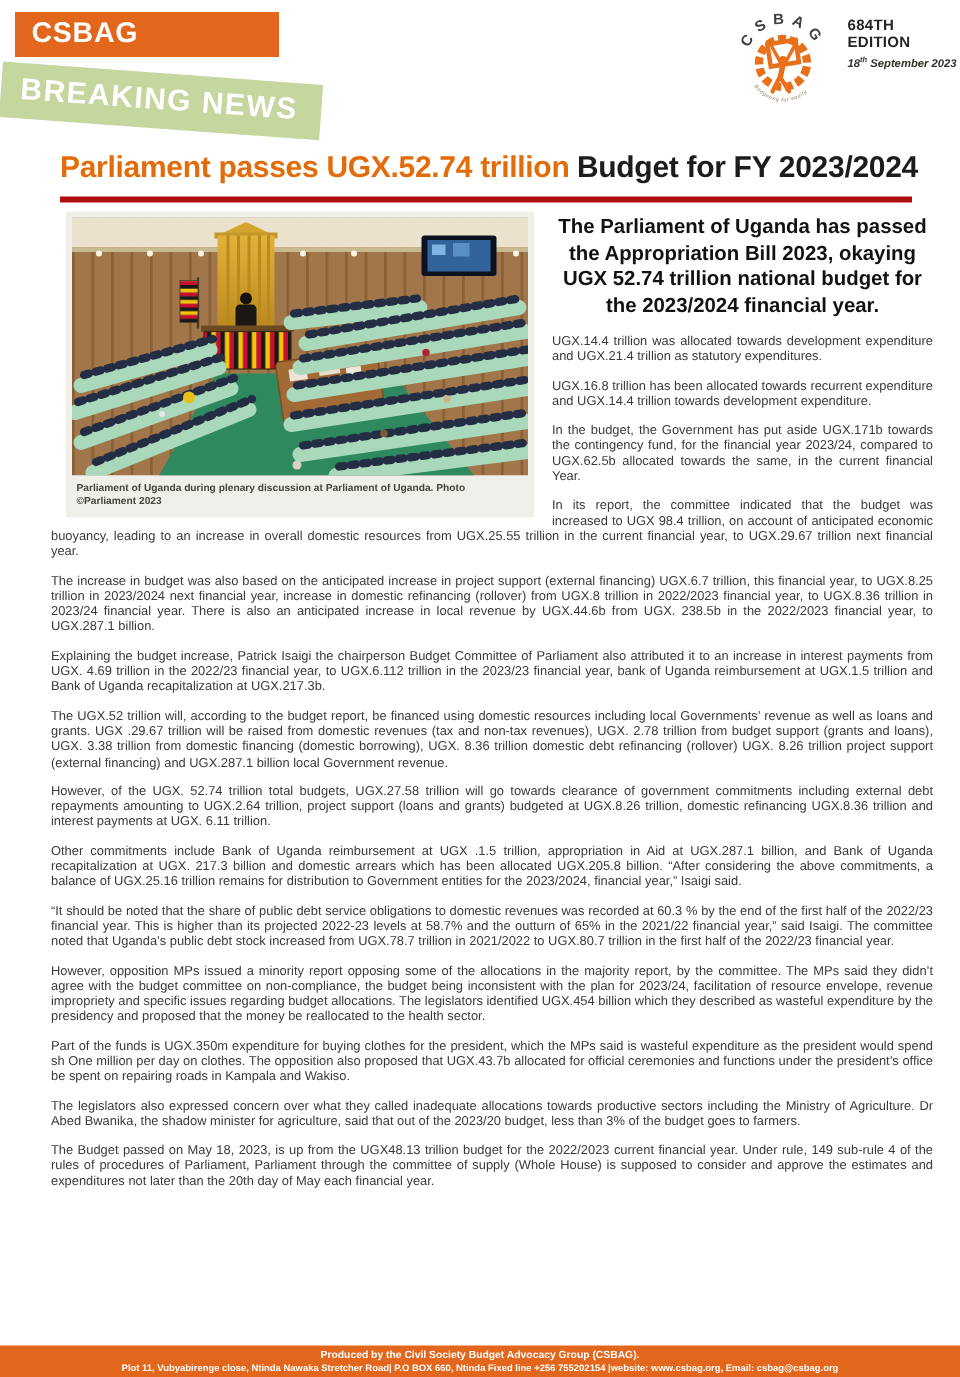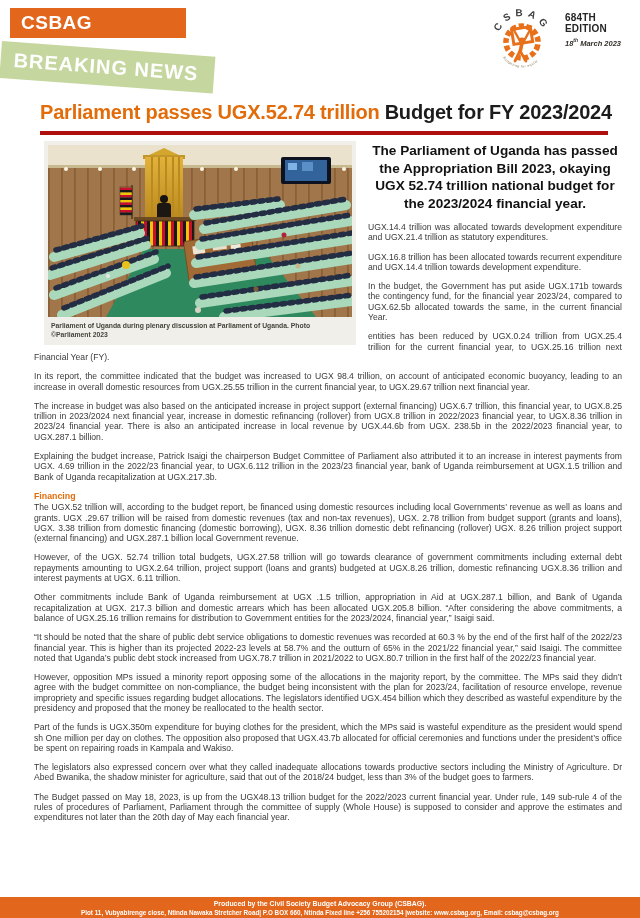--- a/index.html
+++ b/index.html
@@ -69,21 +69,21 @@
     <path d="M32,40 C31,44 31,46 30,49" stroke-width="3.6"></path>
     <path d="M30,48 L25,58 M30,48 L36,58" stroke-width="2.8"></path>
   </g>
   <circle cx="32" cy="37.5" r="3.1" fill="#E8701A"></circle>
   <text font-size="3.4" fill="#8a7a52" letter-spacing=".5" font-style="italic">
     <textPath href="#tagArc" startOffset="4">Budgeting for equity</textPath>
   </text>
 </svg>
 
 <div class="edition">684TH EDITION</div>
-<div class="pub-date"><span>18</span><sup>th</sup><span> March 2023</span></div>
+<div class="pub-date"><span>18</span><sup>th</sup><span> September 2023</span></div>
 
 <h1 class="title">
   <span class="hl">Parliament passes UGX.52.74 trillion</span><span>Budget for FY 2023/2024</span>
 </h1>
 <div class="rule"></div>
 
 <div class="article">
 
   <div class="photo-block">
     <svg width="304" height="172" viewBox="0 0 304 172" role="img">
@@ -176,35 +176,33 @@
       <circle cx="150" cy="165" r="3" fill="#D8D2C2"></circle>
     </svg>
     <div class="caption">Parliament of Uganda during plenary discussion at Parliament of Uganda. Photo ©Parliament 2023</div>
   </div>
 
   <h2 class="lead-heading">The Parliament of Uganda has passed the Appropriation Bill 2023, okaying UGX 52.74 trillion national budget for the 2023/2024 financial year.</h2>
   <p>UGX.14.4 trillion was allocated towards development expenditure and UGX.21.4 trillion as statutory expenditures.</p>
   <p>UGX.16.8 trillion has been allocated towards recurrent expenditure and UGX.14.4 trillion towards development expenditure.</p>
   <p>In the budget, the Government has put aside UGX.171b towards the contingency fund, for the financial year 2023/24, compared to UGX.62.5b allocated towards the same, in the current financial Year.</p>
 
-  <p>entities has been reduced by UGX.0.24 trillion from UGX.25.4 trillion for the current financial year, to UGX.25.16 trillion next Financial Year (FY).</p>
   <p>In its report, the committee indicated that the budget was increased to UGX 98.4 trillion, on account of anticipated economic buoyancy, leading to an increase in overall domestic resources from UGX.25.55 trillion in the current financial year, to UGX.29.67 trillion next financial year.</p>
   <p>The increase in budget was also based on the anticipated increase in project support (external financing) UGX.6.7 trillion, this financial year, to UGX.8.25 trillion in 2023/2024 next financial year, increase in domestic refinancing (rollover) from UGX.8 trillion in 2022/2023 financial year, to UGX.8.36 trillion in 2023/24 financial year. There is also an anticipated increase in local revenue by UGX.44.6b from UGX. 238.5b in the 2022/2023 financial year, to UGX.287.1 billion.</p>
   <p>Explaining the budget increase, Patrick Isaigi the chairperson Budget Committee of Parliament also attributed it to an increase in interest payments from UGX. 4.69 trillion in the 2022/23 financial year, to UGX.6.112 trillion in the 2023/23 financial year, bank of Uganda reimbursement at UGX.1.5 trillion and Bank of Uganda recapitalization at UGX.217.3b.</p>
 
-  <h3 class="section-h">Financing</h3>
   <p>The  UGX.52 trillion will, according to the budget report, be financed using domestic resources including local Governments’ revenue as well as loans and grants. UGX .29.67 trillion will be raised from domestic revenues (tax and non-tax revenues), UGX. 2.78 trillion from budget support (grants and loans), UGX. 3.38 trillion from domestic financing (domestic borrowing), UGX. 8.36 trillion domestic debt refinancing (rollover) UGX. 8.26 trillion project support (external financing) and UGX.287.1 billion local Government revenue.</p>
   <p>However, of the UGX. 52.74 trillion total budgets, UGX.27.58 trillion will go towards clearance of government commitments including external debt repayments amounting to UGX.2.64 trillion, project support (loans and grants) budgeted at UGX.8.26 trillion, domestic refinancing UGX.8.36 trillion and interest payments at UGX. 6.11 trillion.</p>
   <p>Other commitments include Bank of Uganda reimbursement at UGX .1.5 trillion, appropriation in Aid at UGX.287.1 billion, and Bank of Uganda recapitalization at UGX. 217.3 billion and domestic arrears which has been allocated UGX.205.8 billion. “After considering the above commitments, a balance of UGX.25.16 trillion remains for distribution to Government entities for the 2023/2024, financial year,” Isaigi said.</p>
 
   <p>“It should be noted that the share of public debt service obligations to domestic revenues was recorded at 60.3 % by the end of the first half of the 2022/23 financial year. This is higher than its projected 2022-23 levels at 58.7% and the outturn of 65% in the 2021/22 financial year,” said Isaigi.  The committee noted that Uganda’s public debt stock increased from UGX.78.7 trillion in 2021/2022 to UGX.80.7 trillion in the first half of the 2022/23 financial year.</p>
 
   <p>However, opposition MPs issued a minority report opposing some of the allocations in the majority report, by the committee. The MPs said they didn’t agree with the budget committee on non-compliance, the budget being inconsistent with the plan for 2023/24, facilitation of resource envelope, revenue impropriety and specific issues regarding budget allocations. The legislators identified UGX.454 billion which they described as wasteful expenditure by the presidency and proposed that the money be reallocated to the health sector.</p>
   <p>Part of the funds is UGX.350m expenditure for buying clothes for the president, which the MPs said is wasteful expenditure as the president would spend sh One million per day on clothes. The opposition also proposed that UGX.43.7b allocated for official ceremonies and functions under the president’s office be spent on repairing roads in Kampala and Wakiso.</p>
-  <p>The legislators also expressed concern over what they called inadequate allocations towards productive sectors including the Ministry of Agriculture. Dr Abed Bwanika, the shadow minister for agriculture, said that out of the 2018/24 budget, less than 3% of the budget goes to farmers.</p>
+  <p>The legislators also expressed concern over what they called inadequate allocations towards productive sectors including the Ministry of Agriculture. Dr Abed Bwanika, the shadow minister for agriculture, said that out of the 2023/20 budget, less than 3% of the budget goes to farmers.</p>
 
   <p>The Budget passed on May 18, 2023, is up from the UGX48.13 trillion budget for the 2022/2023 current financial year. Under rule, 149 sub-rule 4 of the rules of procedures of Parliament, Parliament through the committee of supply (Whole House) is supposed to consider and approve the estimates and expenditures not later than the 20th day of May each financial year.</p>
 
 </div>
 
 <div class="footer">
   <div class="l1">Produced by the Civil Society Budget Advocacy Group (CSBAG).</div>
   <div class="l2">Plot 11, Vubyabirenge close, Ntinda Nawaka Stretcher Road| P.O BOX 660, Ntinda Fixed line +256 755202154 |website: www.csbag.org, Email: csbag@csbag.org</div>
 </div>
 

